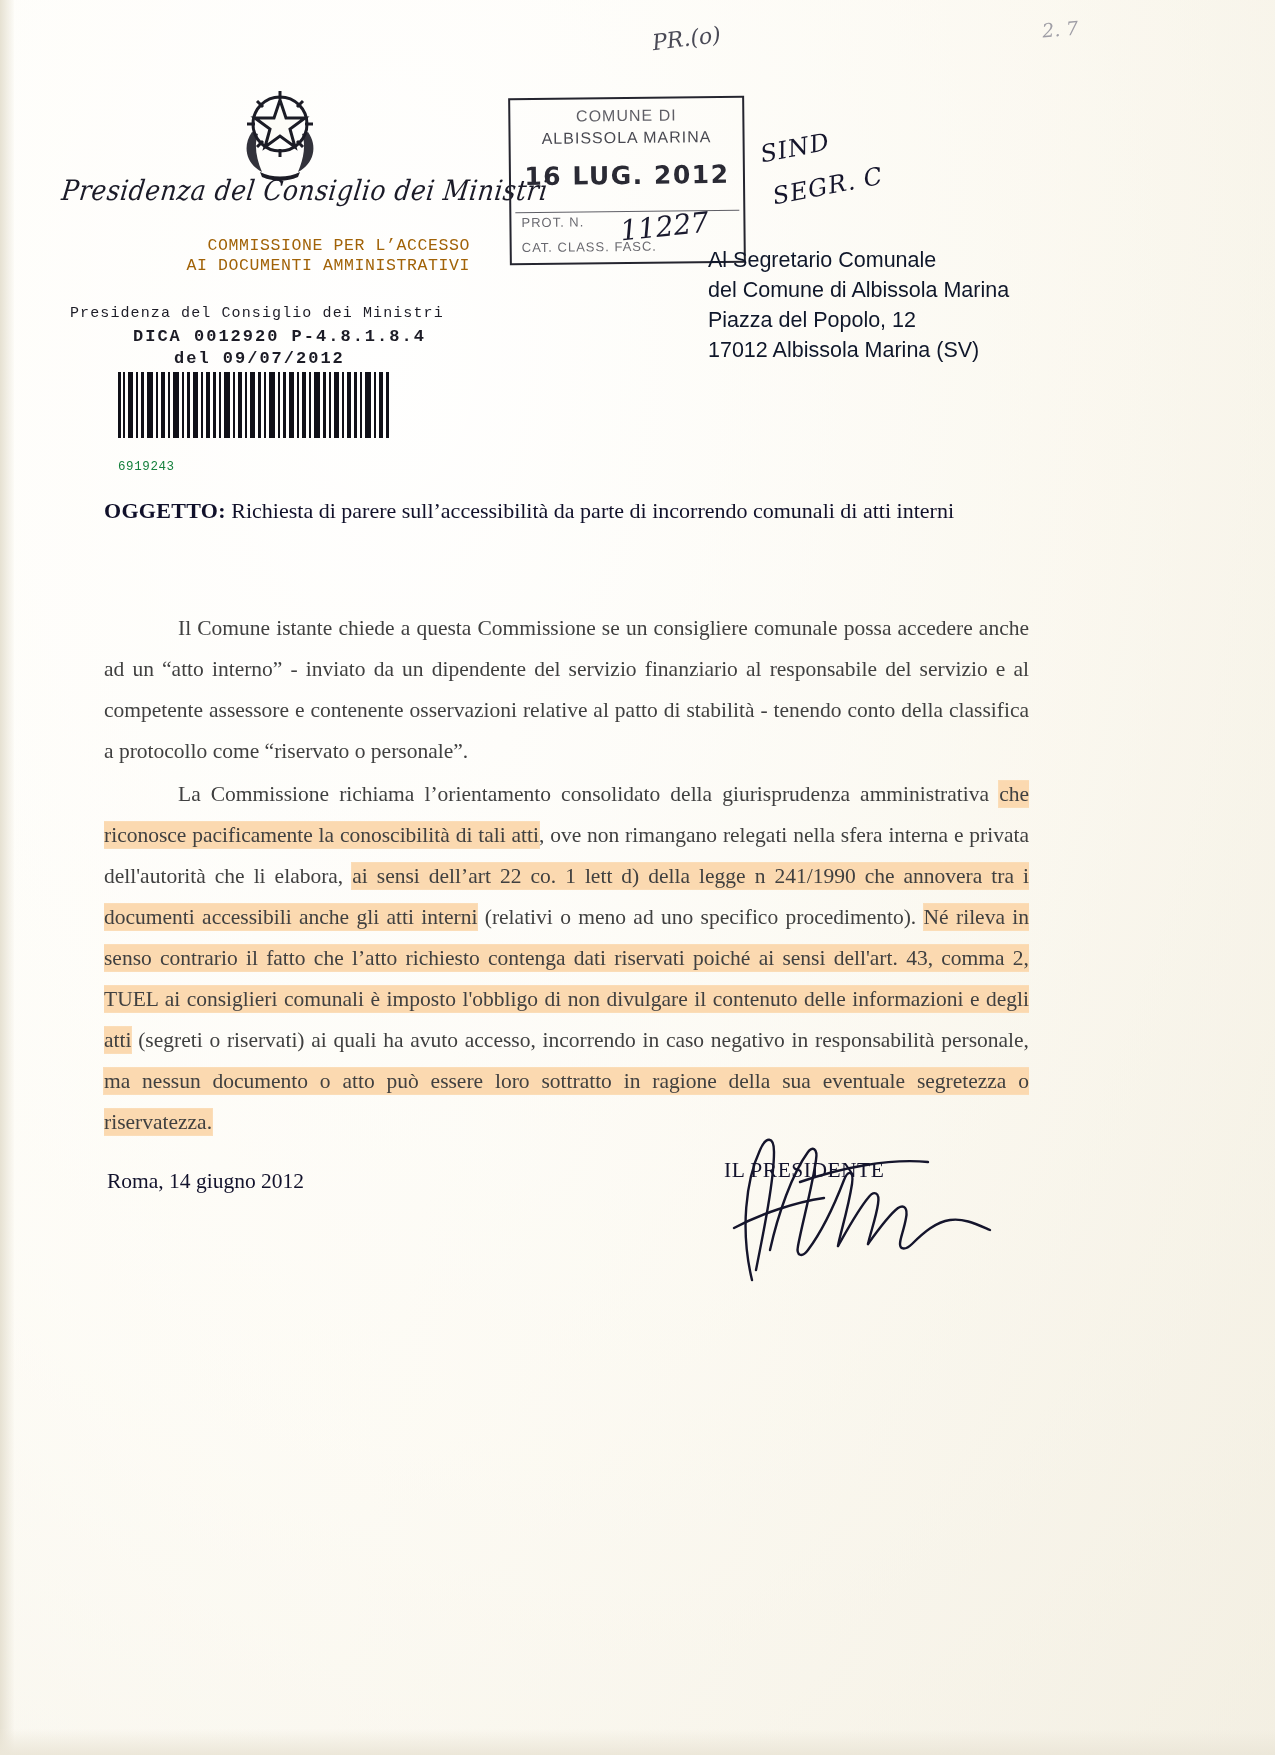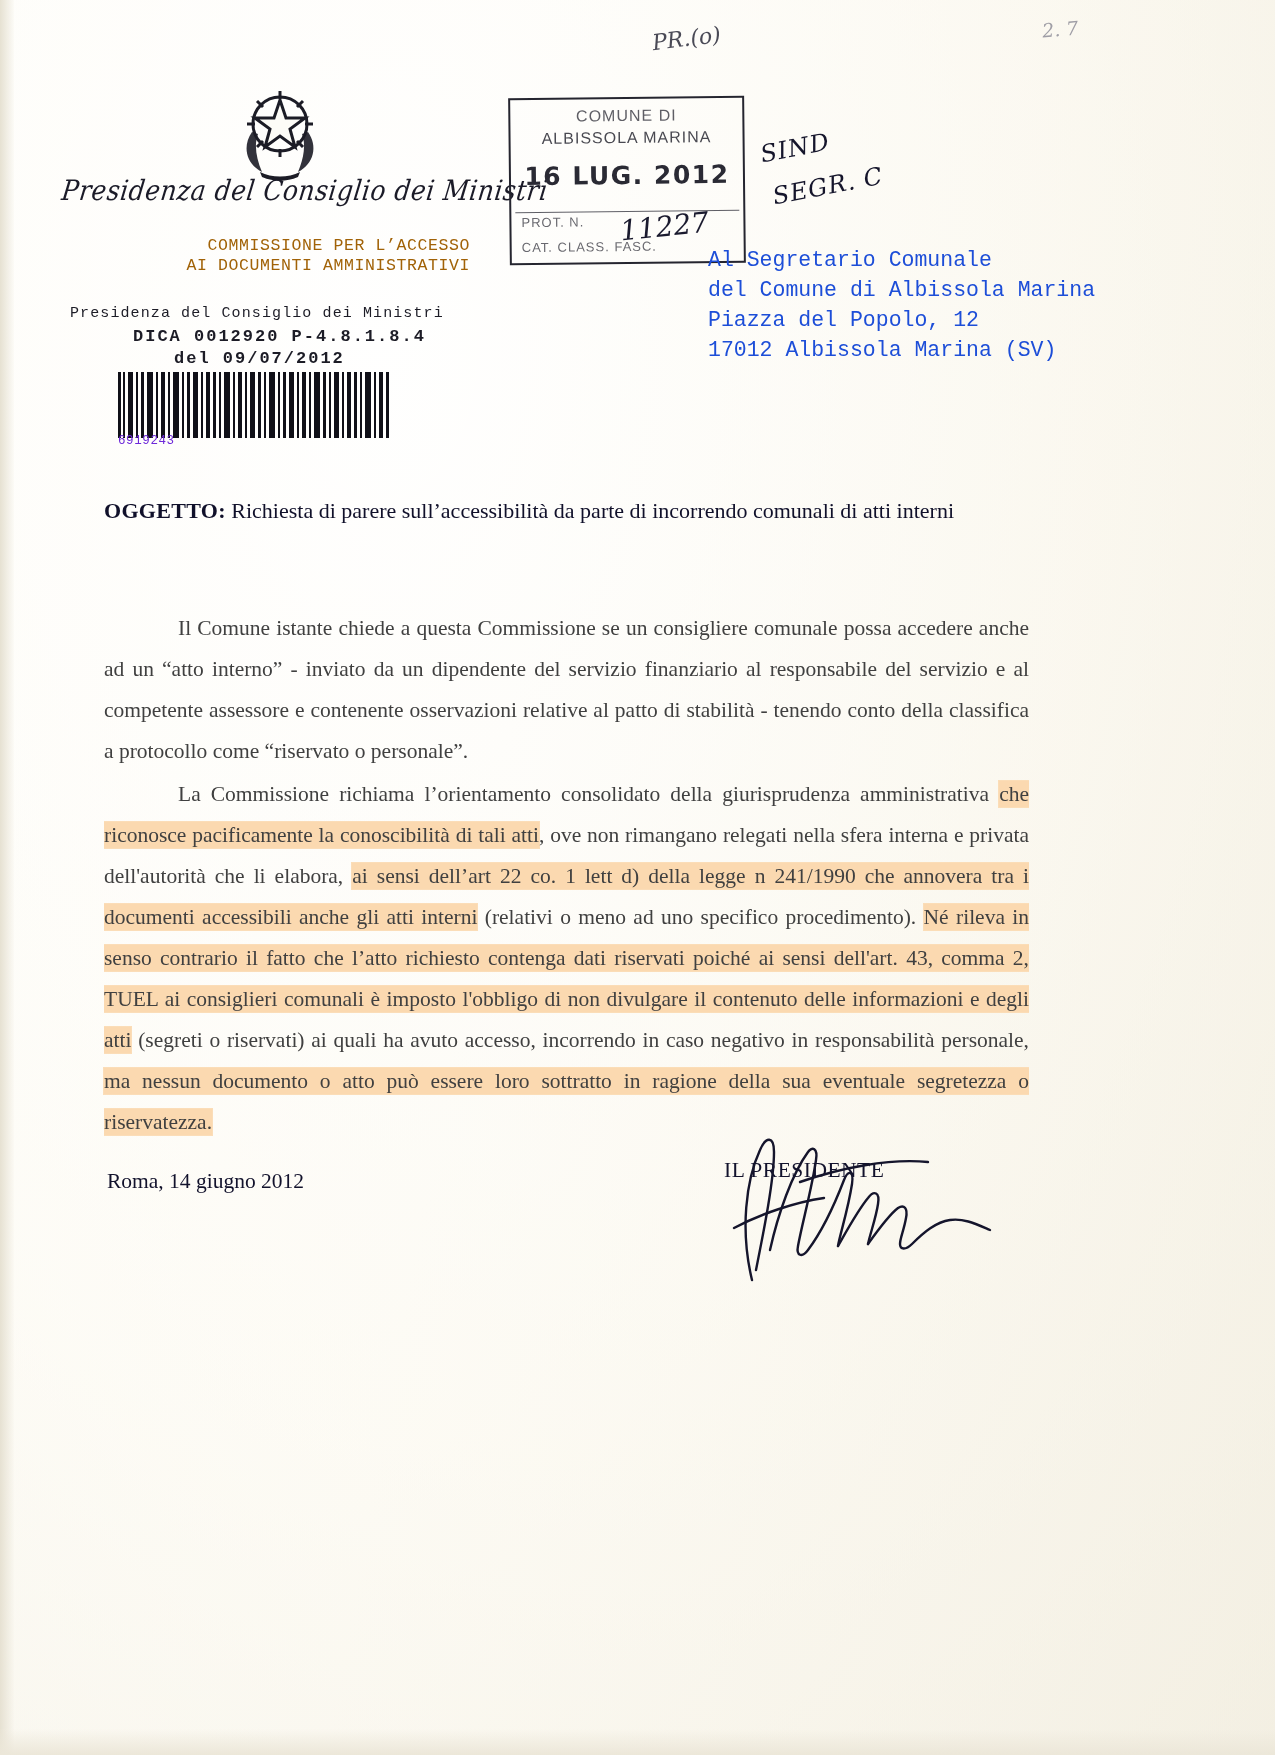--- a/index.html
+++ b/index.html
@@ -109,25 +109,25 @@
   #barcode {
     position: absolute;
     left: 118px;
     top: 372px;
     width: 272px;
     height: 66px;
   }
   #barcode-number {
     position: absolute;
     left: 118px;
-    top: 434px;
+    top: 460px;
     font-family: "Liberation Mono", monospace;
     font-size: 12.5px;
     letter-spacing: 0.6px;
-    color: #6d28d9;
+    color: #15803d;
   }
 
   
   #stamp {
     position: absolute;
     left: 509px;
     top: 97px;
     width: 232px;
     height: 163px;
     border: 2px solid #25252f;
@@ -229,24 +229,24 @@
     transform: rotate(-5deg);
     opacity: .55;
   }
 
   
   #addressee {
     position: absolute;
     left: 708px;
     top: 245px;
     width: 420px;
-    font-family: Liberation Mono, monospace;
+    font-family: Liberation Sans, sans-serif;
     font-size: 21.5px;
     line-height: 30px;
-    color: #1d4ed8;
+    color: #0f172a;
   }
 
   
   #subject {
     position: absolute;
     left: 104px;
     top: 498px;
     width: 1010px;
     font-size: 22px;
     color: #10102a;

